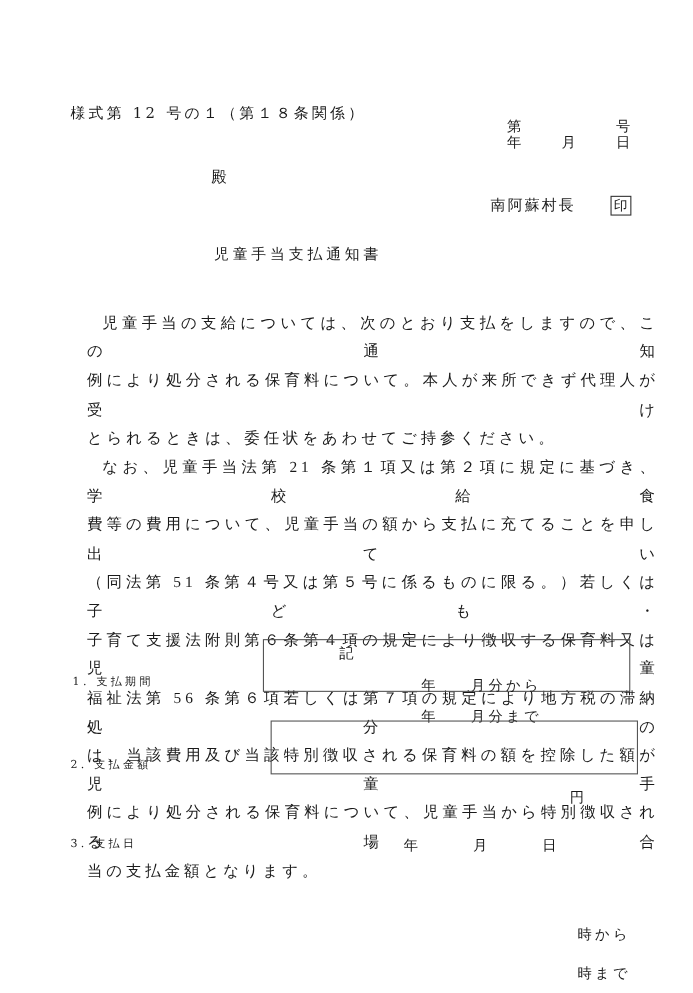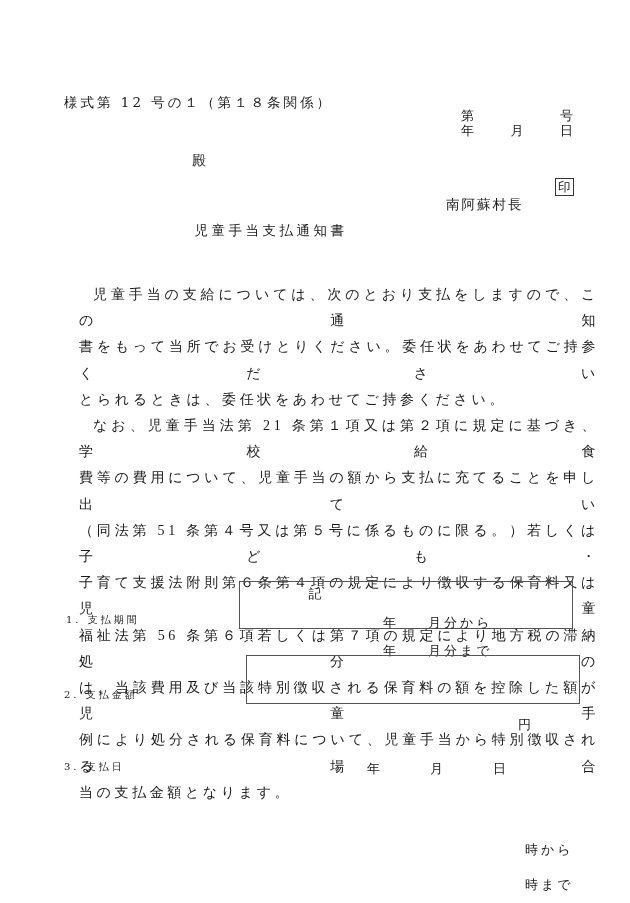--- a/index.html
+++ b/index.html
@@ -7,21 +7,21 @@
     width: 630px; height: 903px; position: relative; overflow: hidden;
     font-family: "DejaVu Serif", "Liberation Serif", serif;
     color: #1a1a1a;
   }
   .abs { position: absolute; white-space: nowrap; margin-top: 32px; }
   .form-no { left: 64px; top: 62px; font-size: 13.5px; letter-spacing: 3px; }
   .doc-no { left: 461px; top: 76px; font-size: 13px; width: 112px; }
   .doc-no .row { display: flex; justify-content: space-between; line-height: 15px; }
   .doc-no .row.date span:nth-child(2) { margin-left: 0; }
   .addressee { left: 192px; top: 120px; font-size: 14px; }
-  .issuer { left: 446px; top: 164px; font-size: 13.5px; letter-spacing: 2px; }
+  .issuer { left: 446px; top: 146px; font-size: 13.5px; letter-spacing: 2px; }
   .seal { left: 555px; top: 146px; font-size: 12.5px; border: 1px solid #333; padding: 0 2px; line-height: 16px; }
   .title { left: 0; width: 542px; top: 190px; text-align: center; font-size: 13.5px; letter-spacing: 3.5px; }
   .body-text { left: 79px; top: 250px; width: 520px; font-size: 14px; line-height: 26.2px; white-space: normal; font-family: Liberation Serif, serif; }
   .body-text p { margin: 0; text-align: justify; text-align-last: justify; letter-spacing: 3.6px; }
   .body-text p.last { text-align-last: left; }
   .body-text p.indent { text-indent: 14px; }
   .ki { left: 0; width: 630px; top: 553px; text-align: center; font-size: 13px; }
   .item-label { font-size: 10px; letter-spacing: 3px; }
   .box { position: absolute; border: 1px solid #555; box-sizing: border-box; }
   .box1 { left: 239px; top: 581px; width: 334px; height: 48px; }
@@ -47,21 +47,21 @@
 
 <div class="abs addressee">殿</div>
 
 <div class="abs issuer">南阿蘇村長</div>
 <div class="abs seal">印</div>
 
 <div class="abs title">児童手当支払通知書</div>
 
 <div class="abs body-text">
   <p class="indent">児童手当の支給については、次のとおり支払をしますので、この通知</p>
-  <p>書をもって当所でお受けとりください。委任状をあわせてご持参ください</p>
+  <p>例により処分される保育料について。本人が来所できず代理人が受け</p>
   <p class="last">とられるときは、委任状をあわせてご持参ください。</p>
   <p class="indent">なお、児童手当法第 21 条第１項又は第２項に規定に基づき、学校給食</p>
   <p>費等の費用について、児童手当の額から支払に充てることを申し出てい</p>
   <p>（同法第 51 条第４号又は第５号に係るものに限る。）若しくは子ども・</p>
   <p>子育て支援法附則第６条第４項の規定により徴収する保育料又は児童</p>
   <p>福祉法第 56 条第６項若しくは第７項の規定により地方税の滞納処分の</p>
   <p>は、当該費用及び当該特別徴収される保育料の額を控除した額が児童手</p>
   <p>例により処分される保育料について、児童手当から特別徴収される場合</p>
   <p class="last">当の支払金額となります。</p>
 </div>

